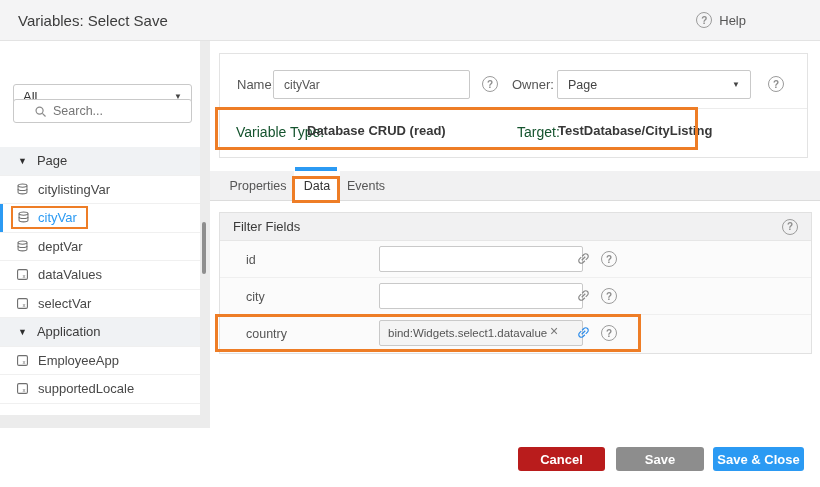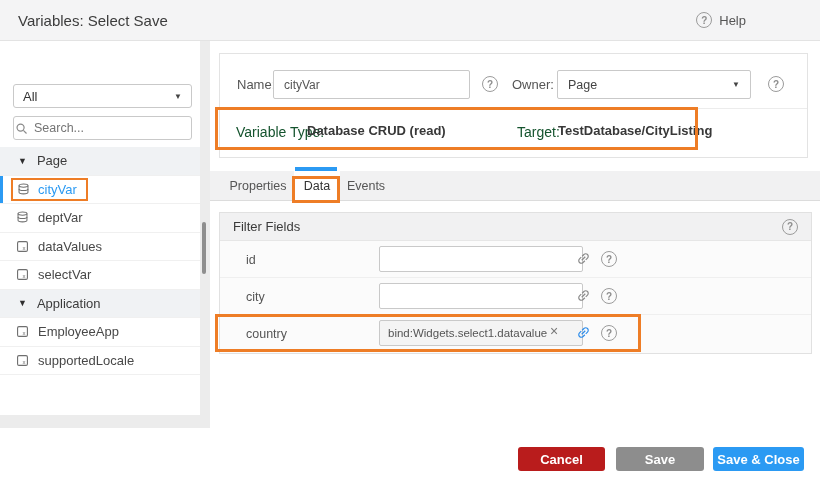--- a/index.html
+++ b/index.html
@@ -14,22 +14,22 @@
   .q { width:16px; height:16px; border:1px solid #9b9b9b; border-radius:50%; color:#8d8d8d;
        font-size:10px; font-weight:700; display:inline-flex; align-items:center; justify-content:center; flex:none; background:transparent; }
 
   
   .sidebar { position:absolute; left:0; top:41px; width:200px; height:374px; background:#fff; }
   .sb-btn { position:absolute; left:13px; top:11px; width:179px; height:24px; background:#2b9af3; color:#fff;
             font-weight:700; font-size:13px; border:none; border-radius:3px; display:flex; align-items:center; justify-content:center; cursor:pointer; font-family:inherit; }
   .sb-select { position:absolute; left:13px; top:43px; width:179px; height:24px; border:1px solid #c9c9c9; border-radius:3px;
                background:#fff; display:flex; align-items:center; justify-content:space-between; padding:0 9px; font-size:13px; color:#333; cursor:pointer; }
   .caret { font-size:8px; color:#444; }
-  .sb-search { position:absolute; left:13px; top:75px; width:179px; height:24px; border:1px solid #c9c9c9; border-radius:3px;
-               background:#fff; display:flex; align-items:center; padding:0 1px; gap:6px; }
+  .sb-search { position:absolute; left:13px; top:58px; width:179px; height:24px; border:1px solid #c9c9c9; border-radius:3px;
+               background:#fff; display:flex; align-items:center; padding:0 20px; gap:6px; }
   .sb-search input { border:none; outline:none; flex:1; font-size:12.5px; color:#555; font-family:inherit; min-width:0; background:transparent; }
 
   .tree { position:absolute; left:0; top:106px; width:200px; }
   .trow { height:28.5px; display:flex; align-items:center; border-bottom:1px solid #f0f0f0; cursor:pointer; background:#fff; }
   .trow.group { background:#f0f2f4; padding-left:18px; gap:10px; font-size:13px; color:#3b3b3b; }
   .gcaret { font-size:9px; color:#2e2e2e; }
   .trow.item { padding-left:16px; gap:9px; font-size:13px; color:#484848; }
   .trow.item.selected { color:#2b9af3; box-shadow:inset 3px 0 0 #2b9af3; }
   .sel-wrap { display:flex; align-items:center; gap:8px; border:2px solid #ee7d26; padding:2px 9px 2px 4px; margin-left:-5px; }
   .ticon { display:inline-flex; flex:none; }
@@ -116,20 +116,30 @@
       </span>
       <input type="text" placeholder="Search..." style="">
     </div>
 
     <div class="tree">
       <div class="trow group">
         <span class="gcaret">▼</span>
         <span>Page</span>
       </div>
 
+      <div class="trow item">
+        <span class="ticon">
+          <svg width="13" height="13" viewBox="0 0 14 14" fill="none" stroke="#6f6f6f" stroke-width="1.1">
+              <ellipse cx="7" cy="2.8" rx="4.8" ry="1.7"></ellipse>
+              <path d="M2.2 2.8v3.6c0 .94 2.15 1.7 4.8 1.7s4.8-.76 4.8-1.7V2.8"></path>
+              <path d="M2.2 6.4v3.6c0 .94 2.15 1.7 4.8 1.7s4.8-.76 4.8-1.7V6.4"></path>
+            </svg>
+        </span>
+        <span>citylistingVar</span>
+      </div>
 
       <div class="trow item selected">
         <span class="sel-wrap">
           <span class="ticon">
             <svg width="13" height="13" viewBox="0 0 14 14" fill="none" stroke="#6f6f6f" stroke-width="1.1">
                 <ellipse cx="7" cy="2.8" rx="4.8" ry="1.7"></ellipse>
                 <path d="M2.2 2.8v3.6c0 .94 2.15 1.7 4.8 1.7s4.8-.76 4.8-1.7V2.8"></path>
                 <path d="M2.2 6.4v3.6c0 .94 2.15 1.7 4.8 1.7s4.8-.76 4.8-1.7V6.4"></path>
               </svg>
           </span>

